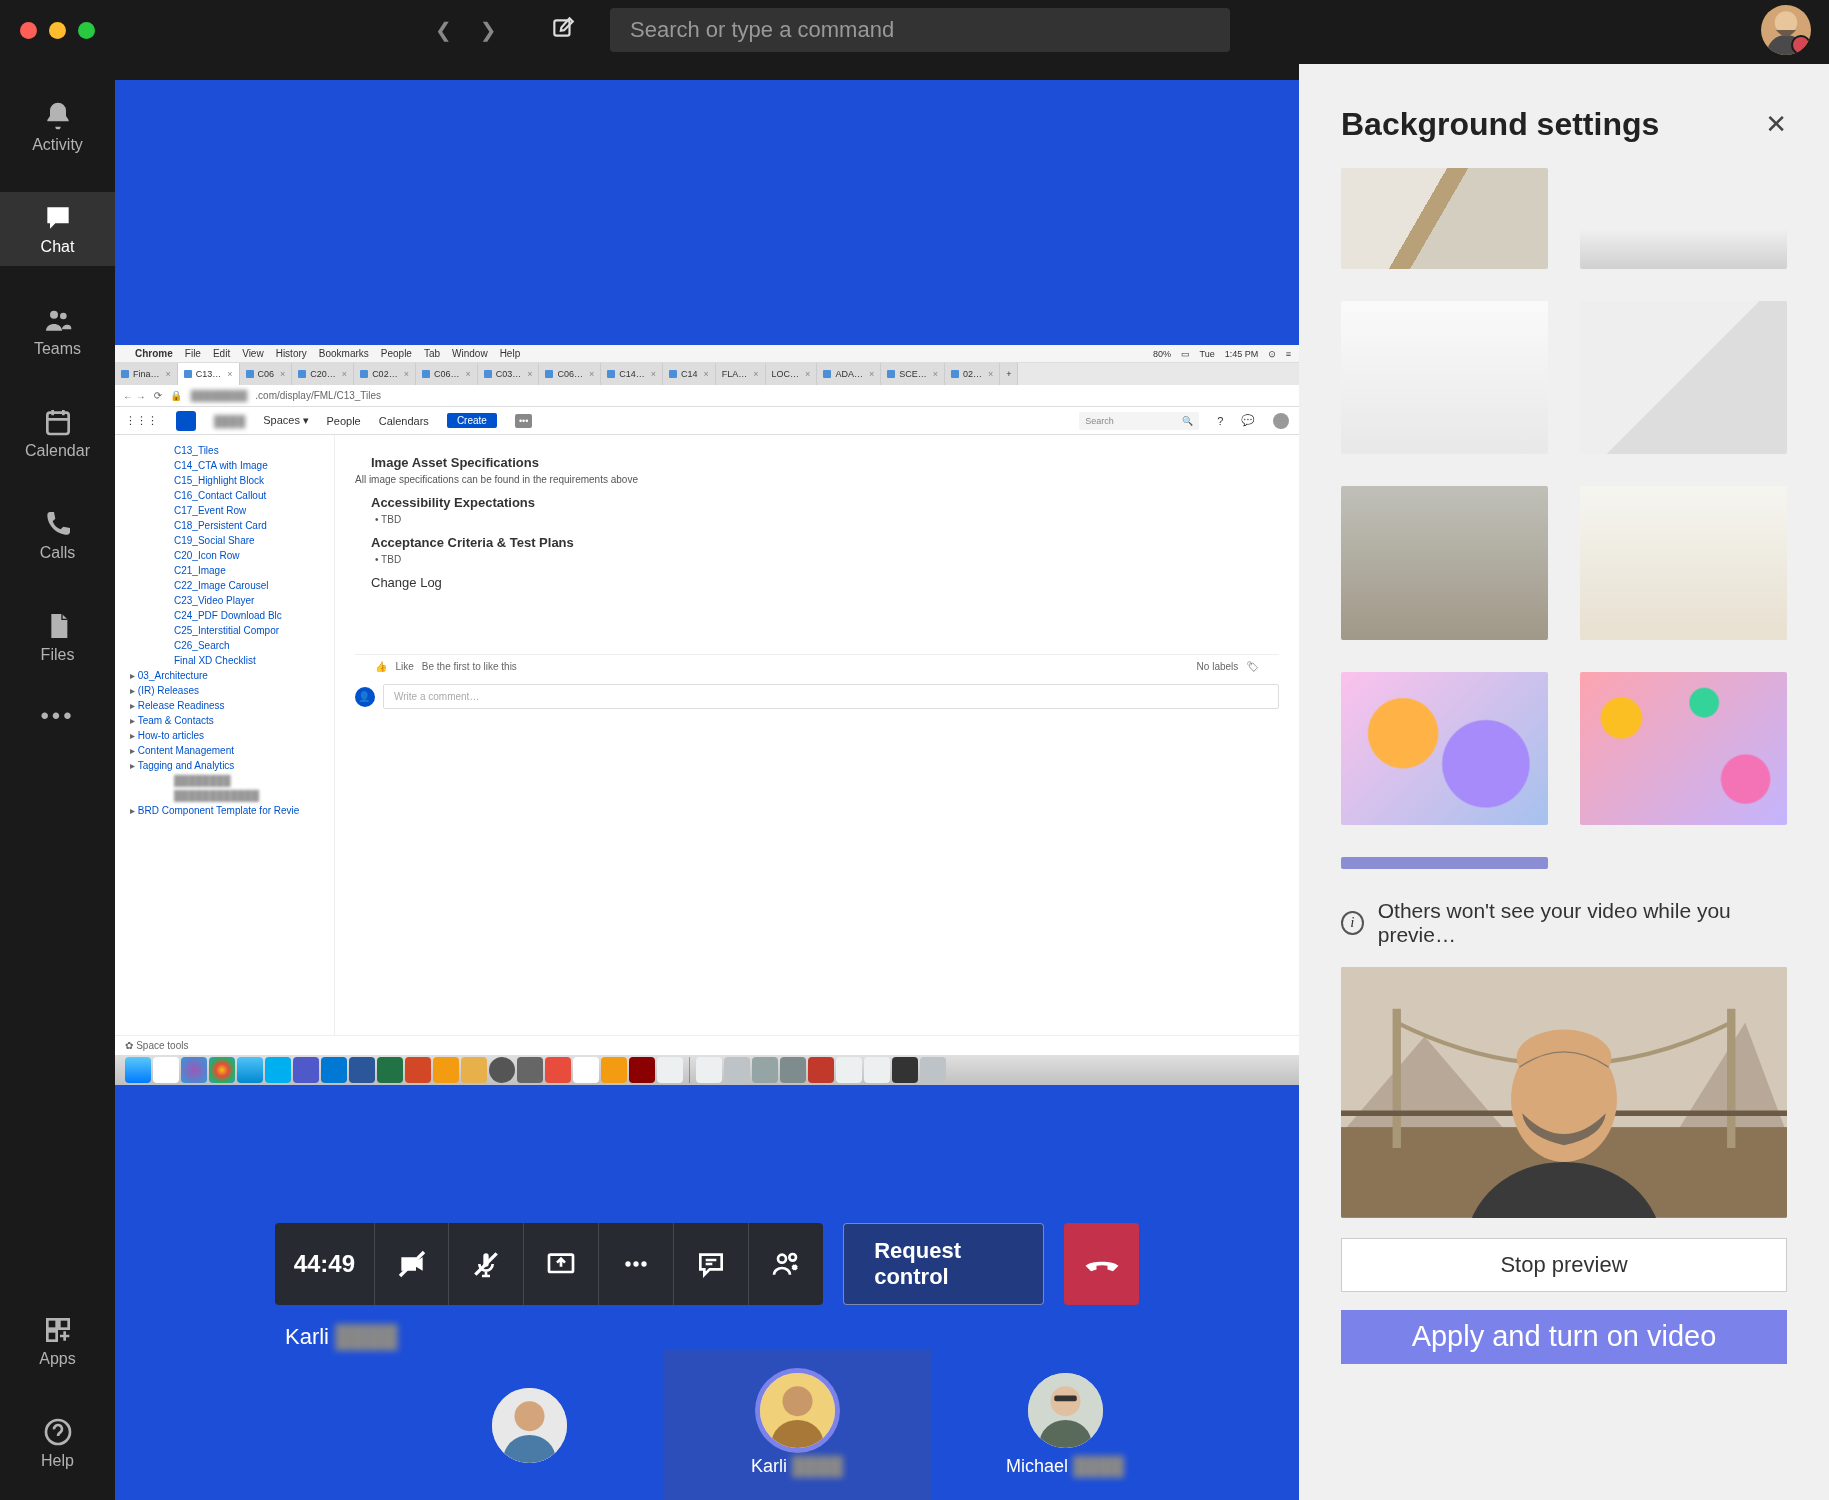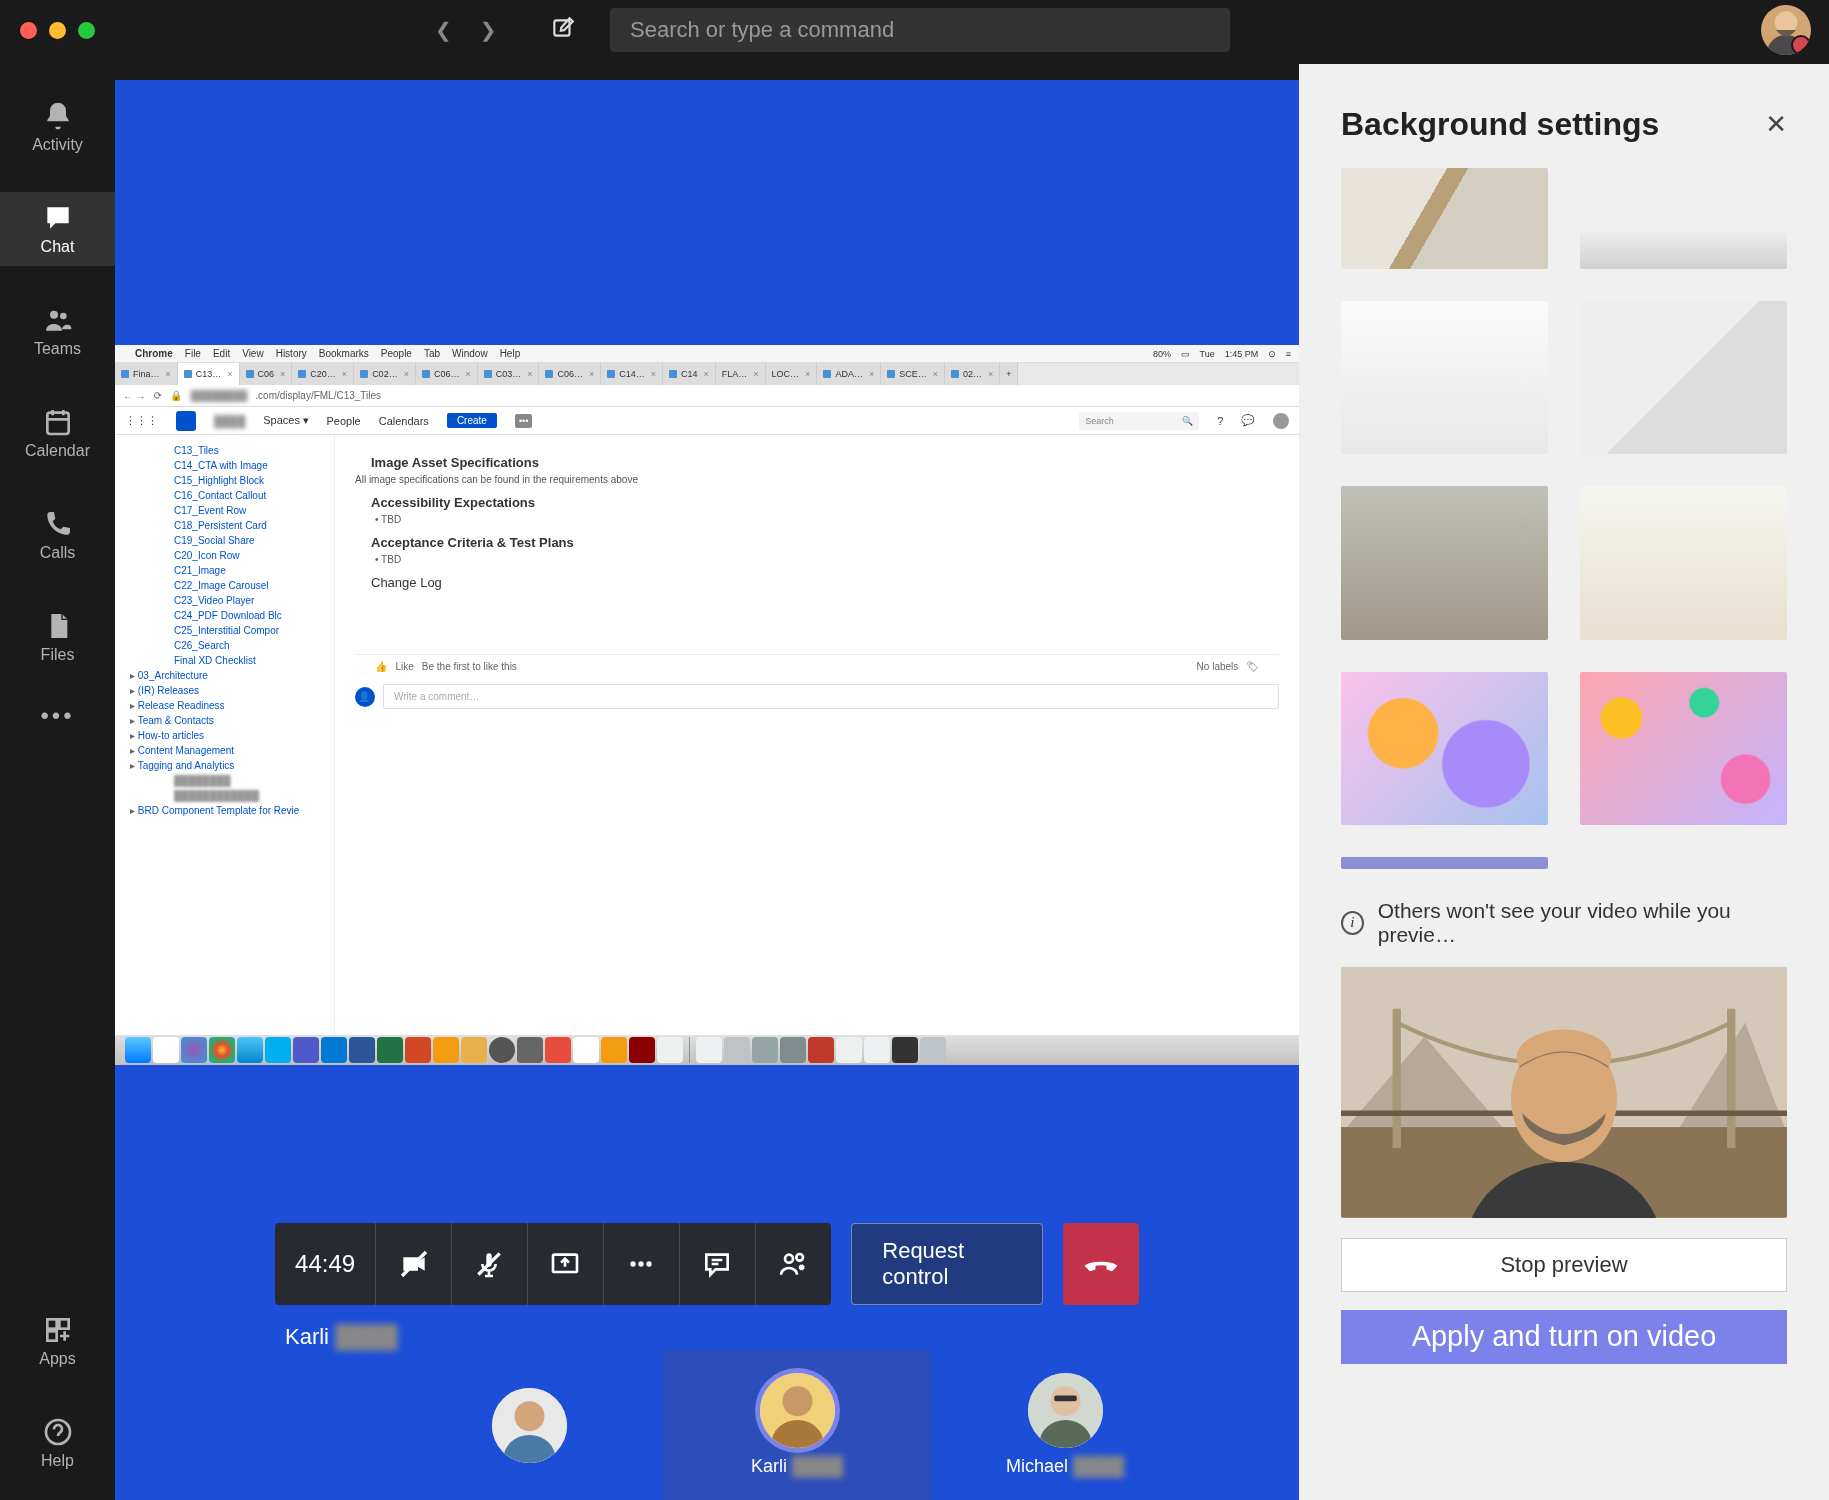--- a/index.html
+++ b/index.html
@@ -58,21 +58,21 @@
 .change-table th,.change-table td { border:1px solid #ccc; padding:4px 10px; font-size:10px; font-weight:normal; text-align:left; min-width:120px; height:18px; }
 .change-table th { background:#f5f5f5; font-weight:600; }
 .conf-footer { padding:6px 20px; display:flex; align-items:center; gap:8px; font-size:10px; color:#666; border-top:1px solid #eee; }
 .comment-box { margin:6px 20px; padding:6px 10px; border:1px solid #ddd; border-radius:2px; font-size:10px; color:#aaa; display:flex; align-items:center; gap:8px; }
 .comment-avatar { width:20px; height:20px; border-radius:50%; background:#0052cc; display:inline-flex; align-items:center; justify-content:center; color:#fff; font-size:10px; }
 .conf-spacetools { padding:4px 10px; font-size:10px; color:#666; border-top:1px solid #eee; }
 .dock { height:30px; background:linear-gradient(#e0e0e0,#c0c0c0); display:flex; align-items:center; padding:0 10px; gap:2px; overflow:hidden; }
 .dock-icon { width:26px; height:26px; border-radius:4px; background:#888; flex:0 0 auto; }
 
 
-.call-bar-wrap { position:absolute; left:160px; bottom:195px; right:160px; height:82px; display:flex; align-items:stretch; }
+.call-bar-wrap { position:absolute; left:160px; bottom:195px; right:160px; height:82px; display:flex; align-items:stretch;font-weight:bold; }
 .call-bar { display:flex; background:rgba(40,40,40,.95); border-radius:4px; overflow:hidden; }
 .call-timer { width:120px; display:flex; align-items:center; justify-content:center; color:#fff; font-size:24px; border-right:1px solid rgba(255,255,255,.15); }
 .call-btn { width:90px; display:flex; align-items:center; justify-content:center; color:#fff; border-right:1px solid rgba(255,255,255,.15); cursor:pointer; }
 .call-btn svg { width:32px; height:32px; }
 .call-btn.no-border { border-right:none; }
 .request-btn { margin-left:20px; padding:0 30px; display:flex; align-items:center; border:1px solid rgba(255,255,255,.4); border-radius:4px; color:#fff; font-size:22px; cursor:pointer; background:rgba(40,40,40,.5); }
 .hangup { margin-left:20px; width:90px; background:#c4314b; display:flex; align-items:center; justify-content:center; border-radius:4px; cursor:pointer; }
 .hangup svg { width:44px; height:44px; }
 .presenter-name { position:absolute; left:170px; bottom:150px; color:#fff; font-size:22px; }
 
@@ -371,20 +371,21 @@
           <span>🏷</span>
         </div>
         <div style="display:flex;align-items:center;gap:8px;margin-top:6px">
           <div class="comment-avatar">👤</div>
           <div class="comment-box" style="flex:1;margin:0">
               <span>Write a comment…</span>
             </div>
         </div>
       </div>
     </div>
+    <div class="conf-spacetools">✿ <span>Space tools</span></div>
     <div class="dock">
       <div class="dock-icon" style="background:linear-gradient(#5ac8fa,#007aff)"></div>
       <div class="dock-icon" style="background:#fff"></div>
       <div class="dock-icon" style="background:radial-gradient(#9b59b6,#3498db)"></div>
       <div class="dock-icon" style="background:radial-gradient(#f1c40f,#e74c3c,#27ae60,#3498db)"></div>
       <div class="dock-icon" style="background:linear-gradient(#4fc3f7,#0288d1)"></div>
       <div class="dock-icon" style="background:#00aff0"></div>
       <div class="dock-icon" style="background:#5059c9"></div>
       <div class="dock-icon" style="background:#0078d4"></div>
       <div class="dock-icon" style="background:#2b579a"></div>

